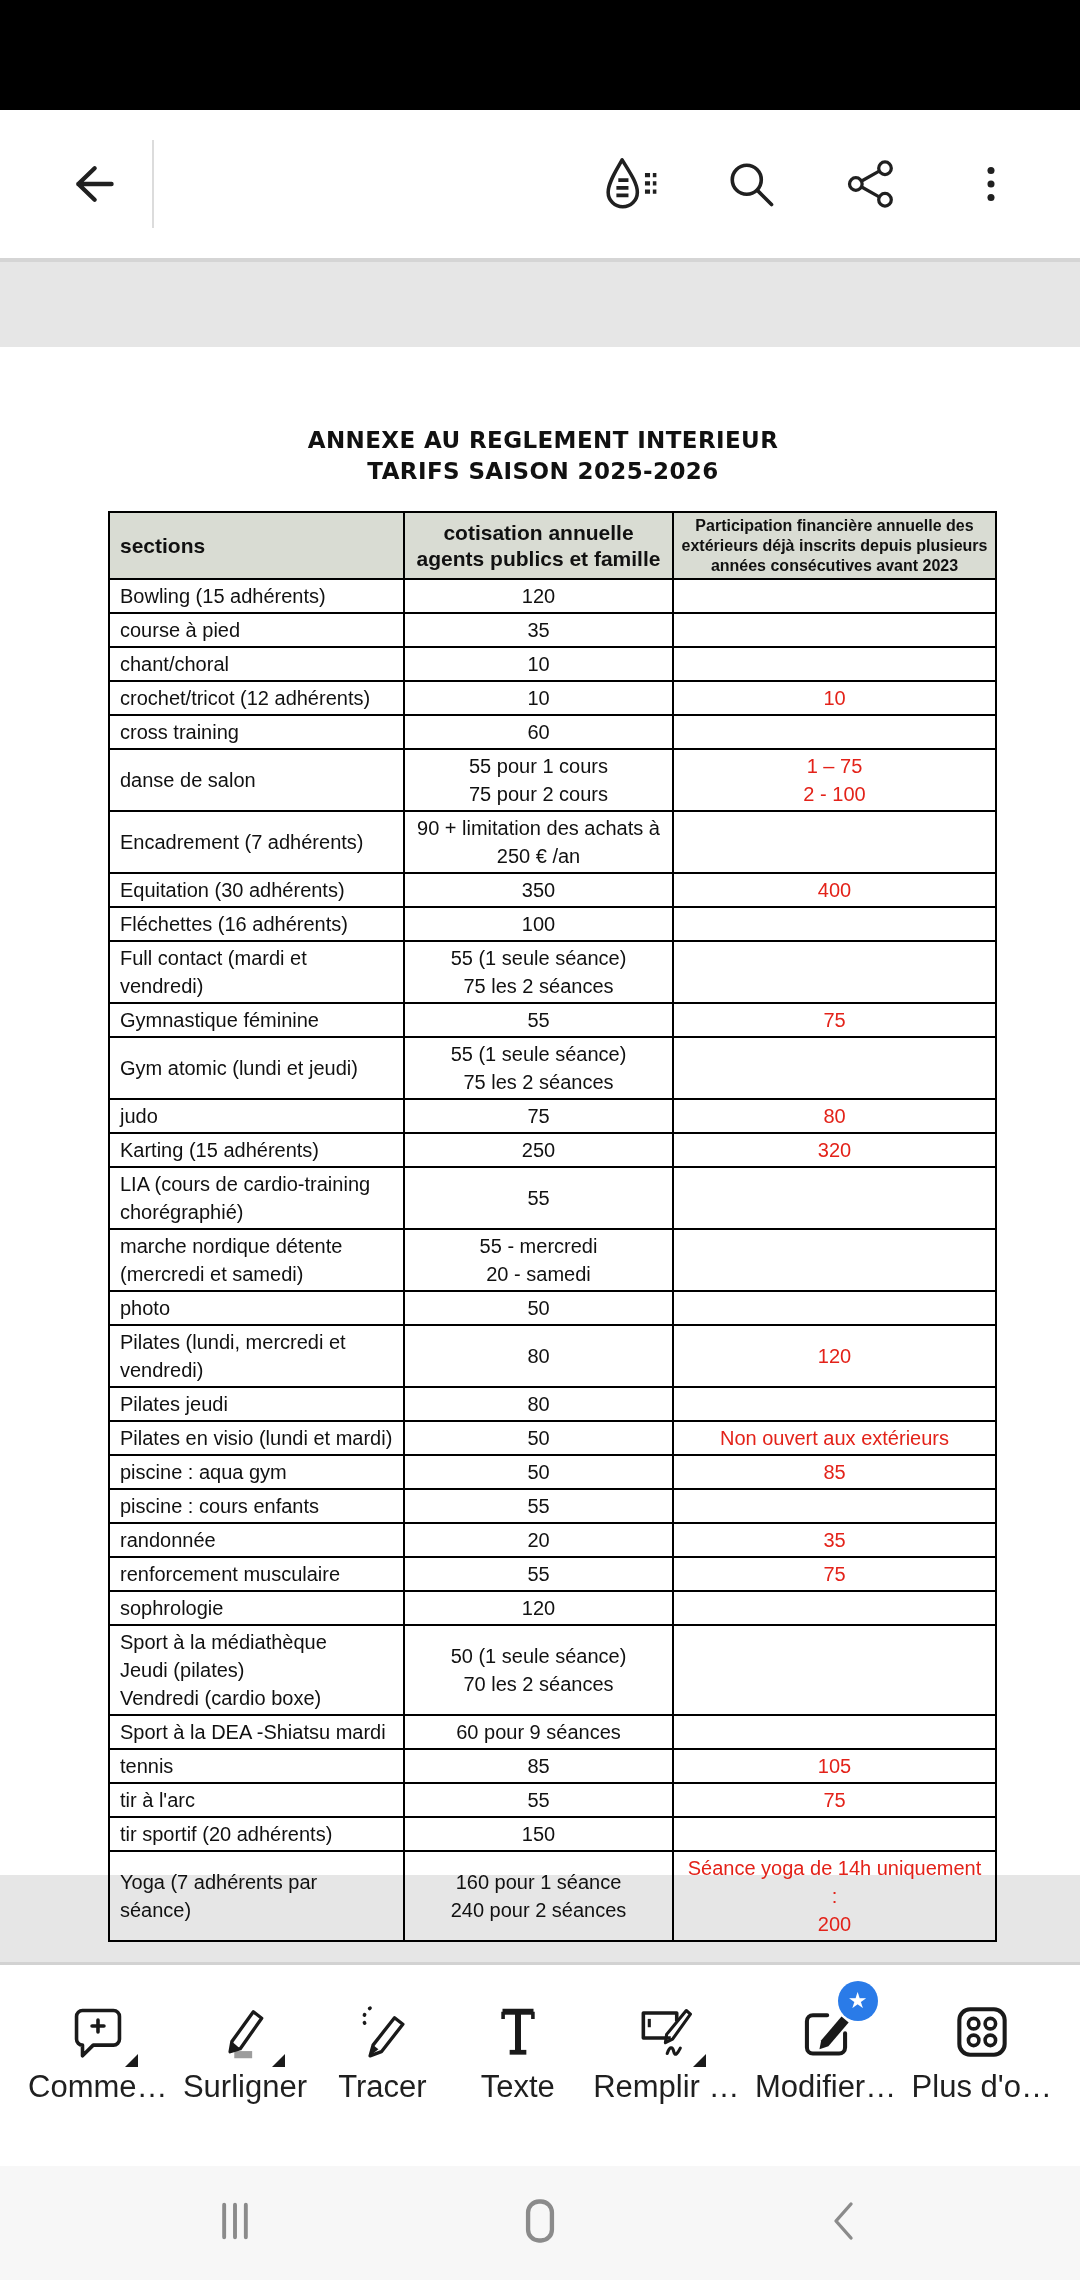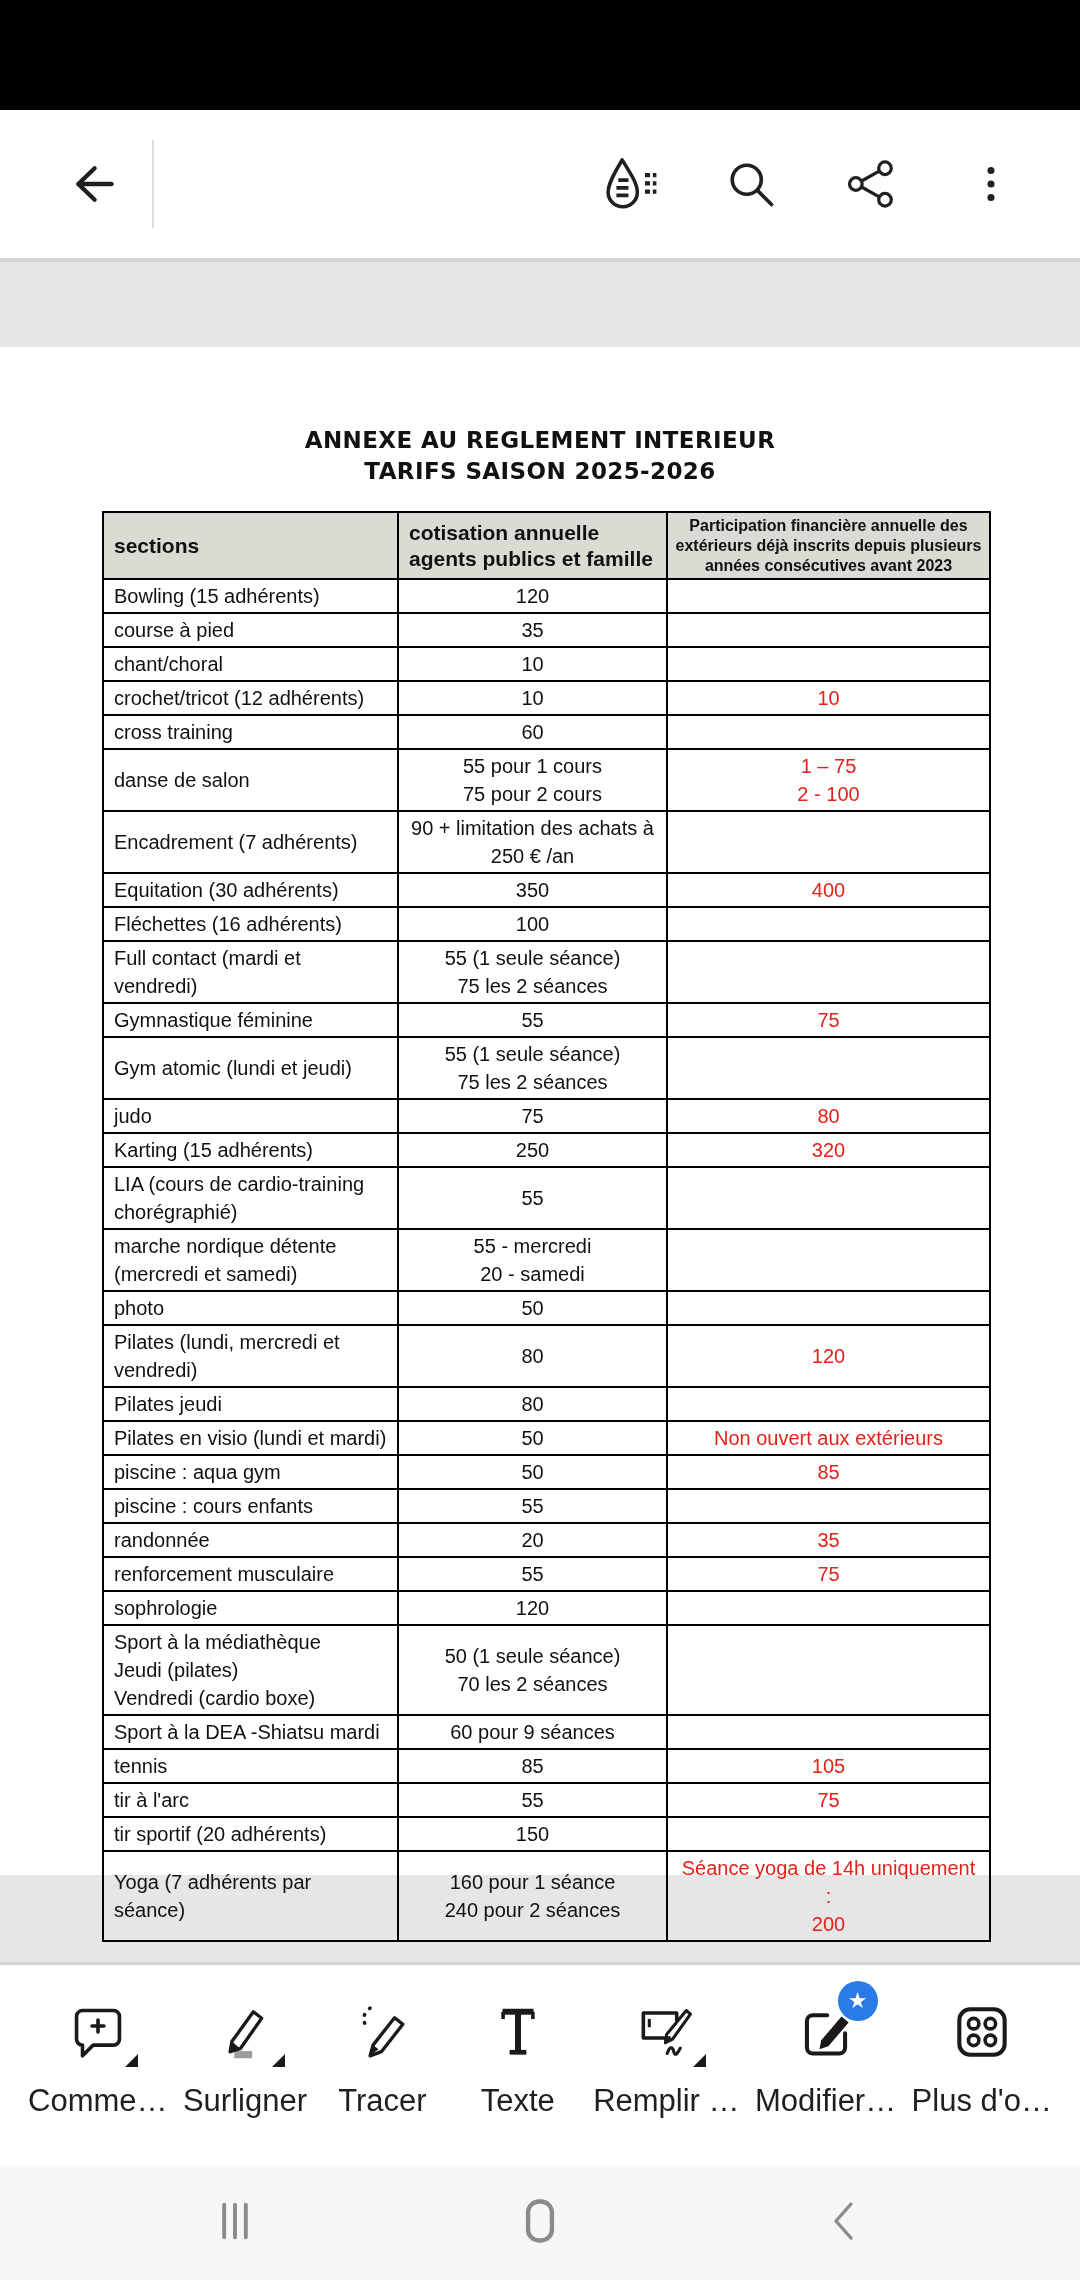--- a/index.html
+++ b/index.html
@@ -35,20 +35,21 @@
     border-bottom:3px solid #d2d2d2;
     box-sizing:border-box;
     display:flex;flex-direction:column;
   }
   .page{
     background:#ffffff;
     margin-top:85px;
     height:1528px;
     flex:none;
     box-sizing:border-box;
+    padding-left:6px;
   }
   .doc-title{
     margin-top:78px;
     text-align:center;
     font-family:"DejaVu Sans", sans-serif;
     font-weight:bold;
     font-size:23px;
     line-height:31px;
     color:#111111;
     letter-spacing:0.4px;
@@ -72,40 +73,40 @@
     box-sizing:border-box;
     vertical-align:middle;
     white-space:pre-line;
   }
   table.tariff thead th{
     background:#d9dcd3;
     font-weight:bold;
     height:67px;
   }
   table.tariff thead th.h1{text-align:left;font-size:21px;margin-left:9px;}
-  table.tariff thead th.h2{text-align:left;font-size:21px;line-height:26px;}
+  table.tariff thead th.h2{text-align:center;font-size:21px;line-height:26px;}
   table.tariff thead th.h3{text-align:center;font-size:16px;line-height:20px;padding:2px 6px;}
   table.tariff td{height:29px;line-height:28px;}
   table.tariff td.col-section{text-align:left;}
   table.tariff td.col-cotisation{text-align:center;}
   table.tariff td.col-participation{text-align:center;color:#e32219;}
 
   
   .toolbar{
     flex:none;height:201px;background:#ffffff;
     display:flex;justify-content:space-between;
     padding:34px 28px 0 28px;box-sizing:border-box;
   }
   .tool{
     display:flex;flex-direction:column;align-items:center;
     min-width:120px;
   }
   .tool .icon-wrap{position:relative;width:64px;height:70px;display:flex;align-items:center;justify-content:center;}
   .tool .label{
-    margin-top:14px;font-size:31px;color:#1f1f1f;white-space:nowrap;
+    font-size:31px;color:#1f1f1f;white-space:nowrap;
   }
   .corner-tri{
     position:absolute;right:-8px;bottom:2px;width:0;height:0;
     border-style:solid;border-width:0 0 13px 13px;
     border-color:transparent transparent #1a1a1a transparent;
   }
   .star-badge{
     position:absolute;top:-18px;right:-20px;
     width:40px;height:40px;border-radius:50%;
     background:#2a7be8;color:#ffffff;

